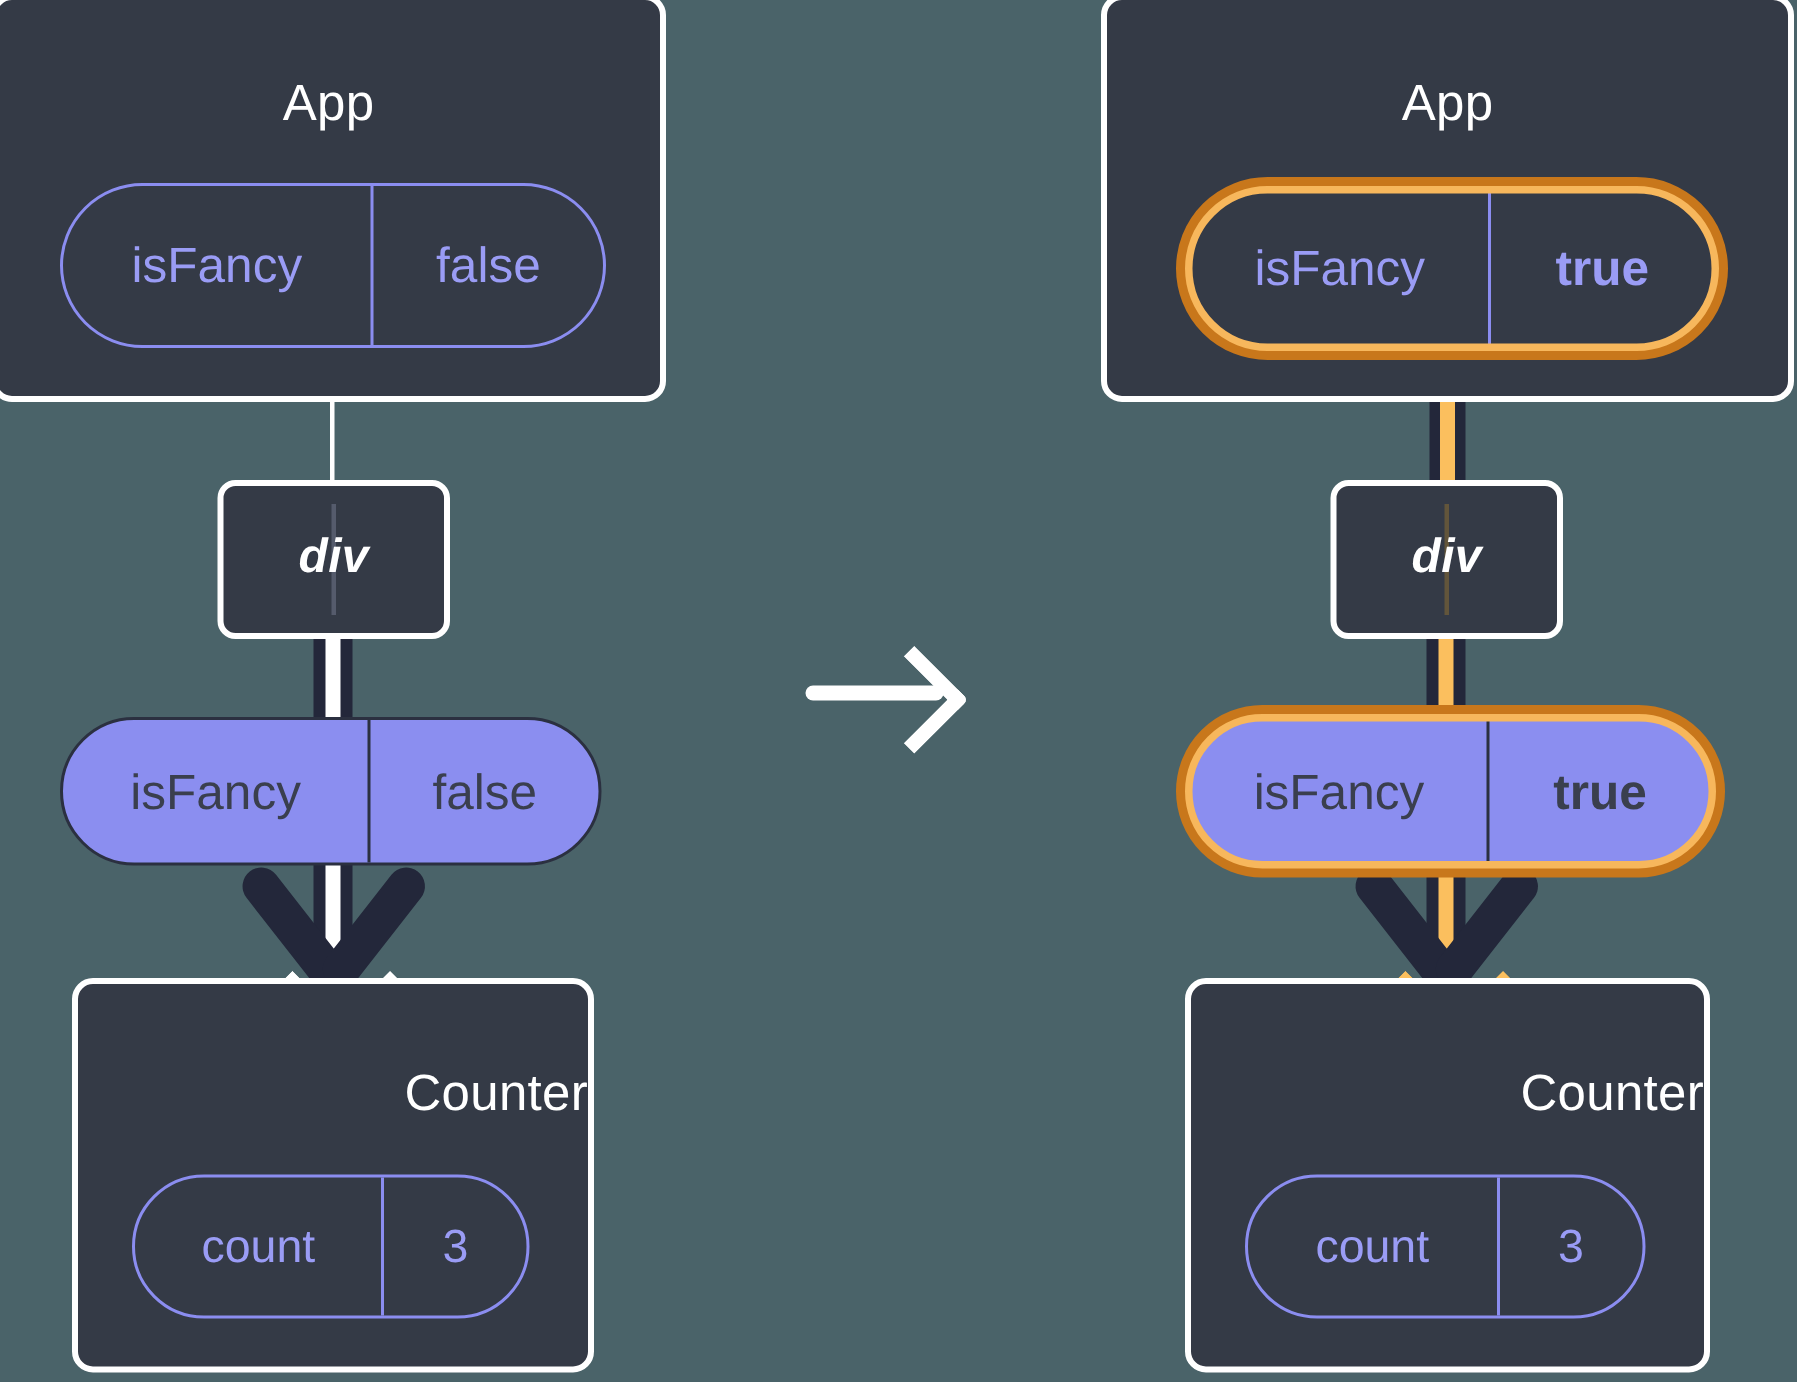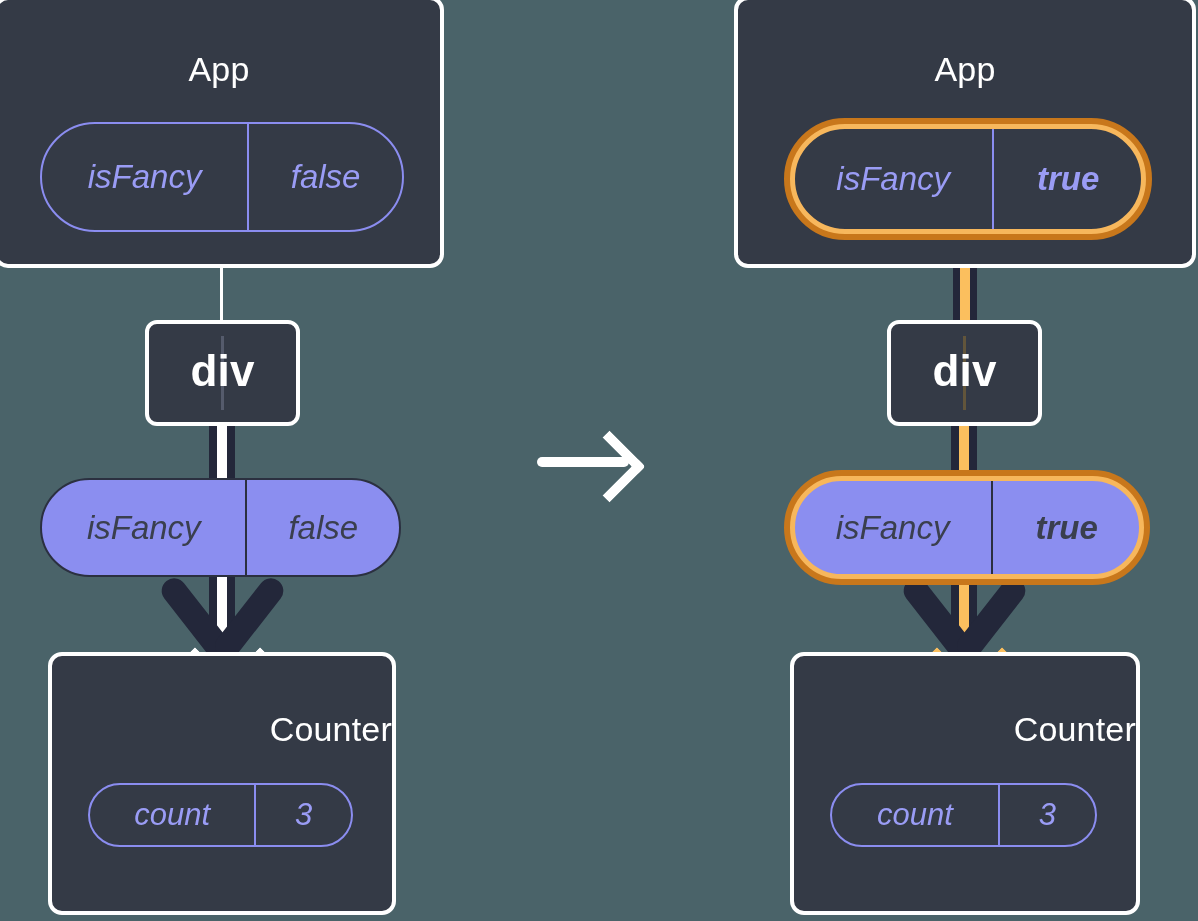--- a/index.html
+++ b/index.html
@@ -69,22 +69,23 @@
     top: 320px;
     width: 155px;
     height: 106px;
     border-radius: 12px;
   }
   .panel-right .div-box { left: 189px; }
   .div-title {
     top: 50%;
     transform: translateY(-50%);
     margin-top: -2px;
-    font-size: 44px;
+    font-size: 32px;
     font-weight: 700;
+    font-style: italic;
   }
   .div-seam {
     position: absolute;
     left: 50%;
     margin-left: -1.5px;
     top: 12px;
     bottom: 12px;
     width: 3px;
     background: #5c6273;
     opacity: .85;
@@ -109,21 +110,20 @@
     align-items: stretch;
     border-radius: 999px;
     z-index: 7;
   }
   .pill .cell {
     display: flex;
     align-items: center;
     justify-content: center;
     box-sizing: border-box;
     white-space: nowrap;
-    font-style: italic;
   }
   .pill .cell.key { flex: 0 0 57%; }
   .pill .cell.val { flex: 1 1 auto; text-align: right; }
 
   
   .pill-outline {
     border: 2px solid #8b8df0;
     background: transparent;
   }
   .pill-outline .cell { color: #9a9cf5; font-size: 33px; }
@@ -148,21 +148,21 @@
     left: 94px;
     width: 352px;
     top: 126px;
     height: 106px;
   }
   
   .counter-pill {
     left: 88px;
     top: 783px;
     width: 265px;
-    height: 64px;
+    height: 96px;
   }
   .panel-right .counter-pill { left: 132px; width: 267px; }
   .counter-pill .cell.key { flex: 0 0 63%; }
   .counter-pill .cell { font-size: 31px; }
 
   
   .mid-pill {
     left: 40px;
     top: 478px;
     width: 361px;

